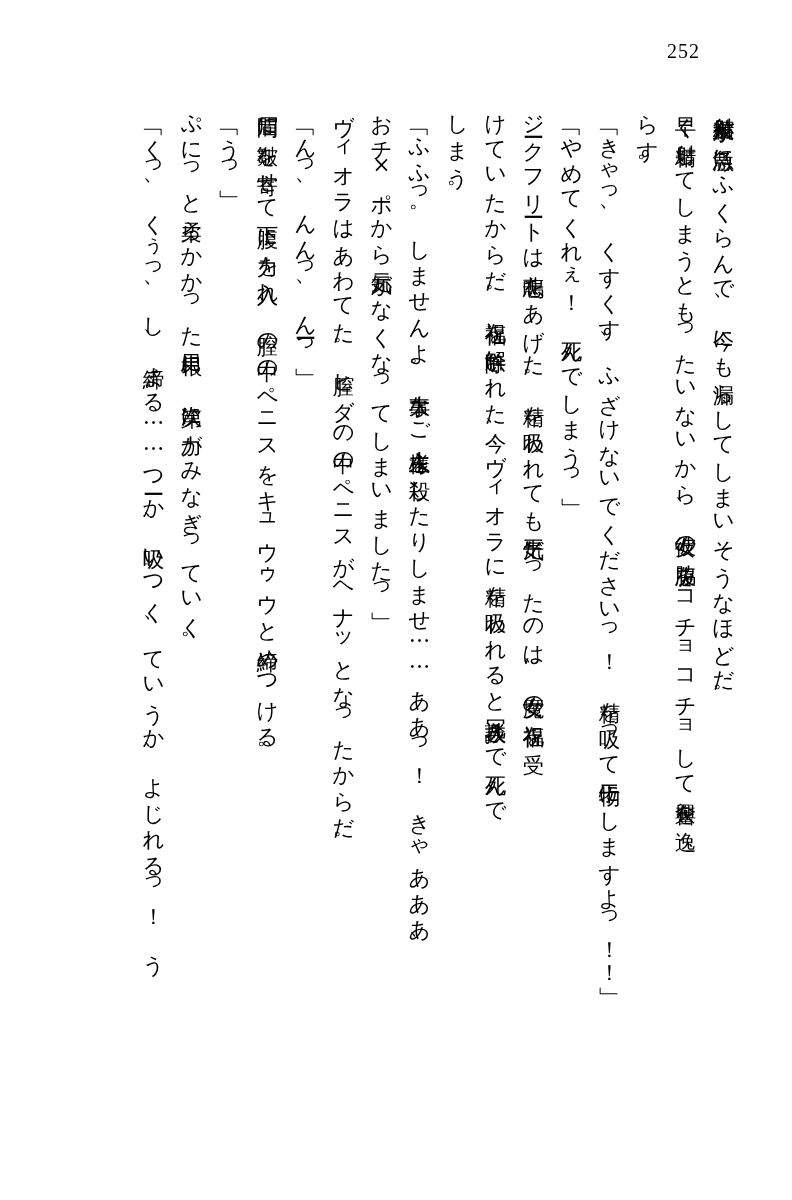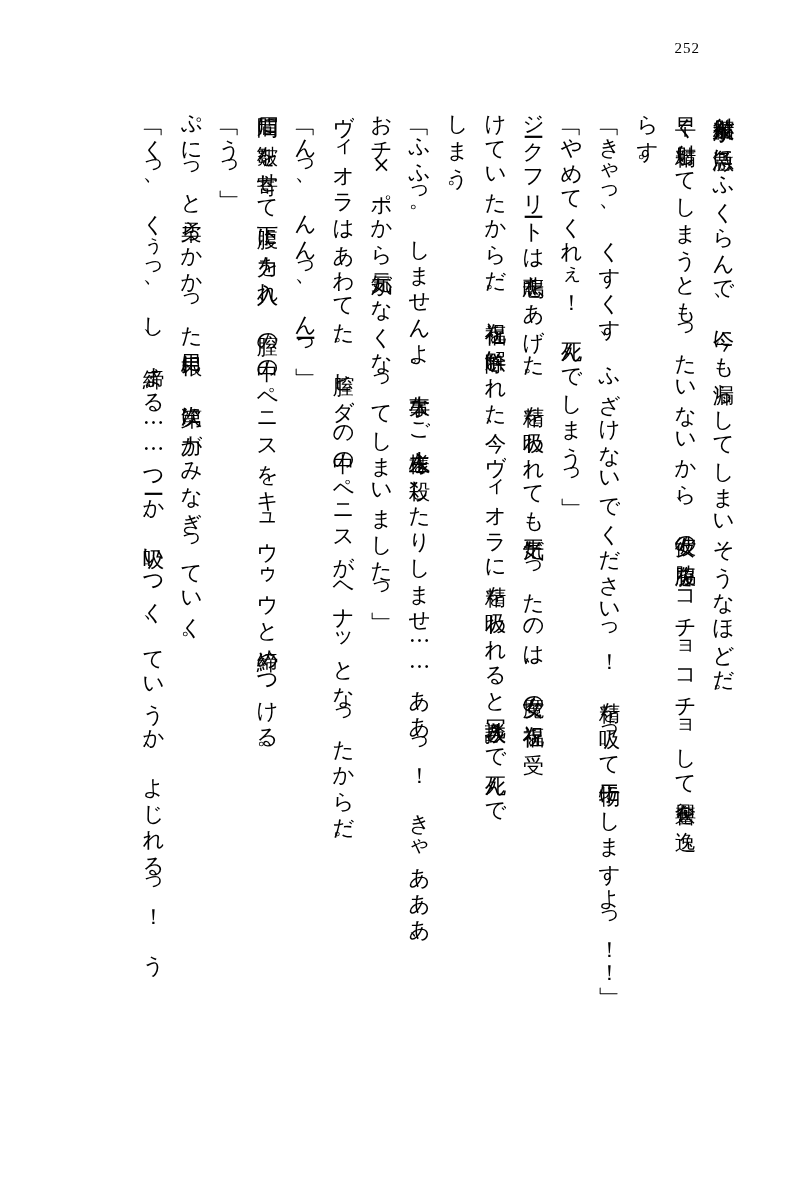--- a/index.html
+++ b/index.html
@@ -18,21 +18,21 @@
   #page {
     width: 792px;
     height: 1200px;
     position: relative;
     box-sizing: border-box;
   }
   #page-number {
     position: absolute;
     top: 40px;
     right: 92px;
-    font-size: 15px;
+    font-size: 20px;
     letter-spacing: 1px;
     font-family: "Liberation Serif", "DejaVu Serif", serif;
   }
   #body-text {
     position: absolute;
     top: 100px;
     right: 58px;
     left: 40px;
     bottom: 40px;
     display: flex;

